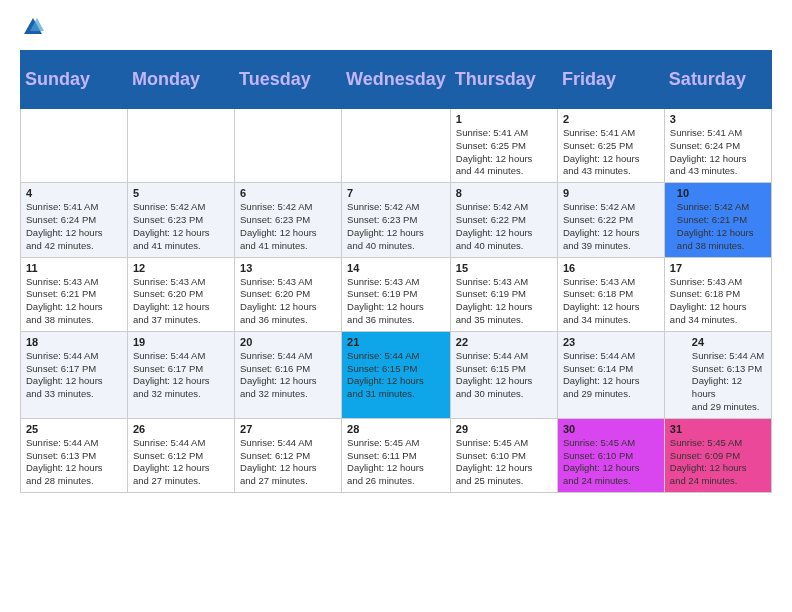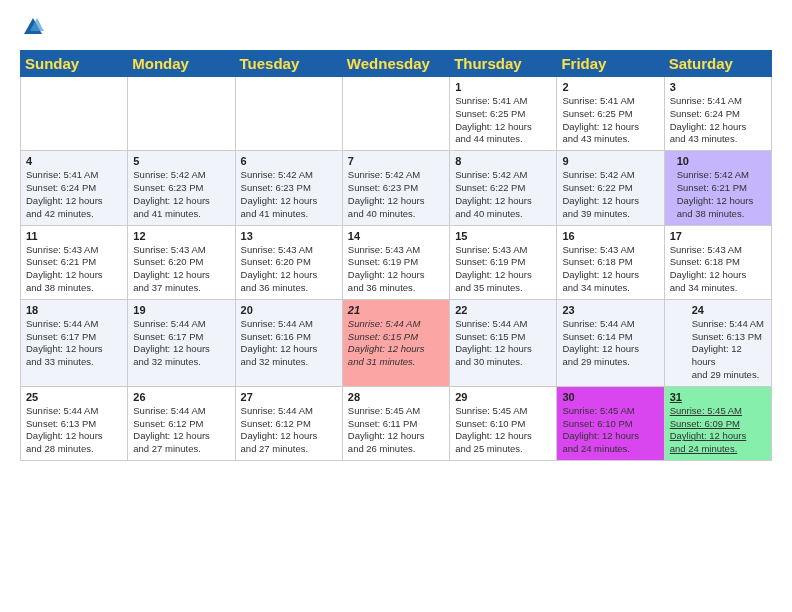--- a/index.html
+++ b/index.html
@@ -58,24 +58,24 @@
       color: #444;
       margin-top: 2px;
     }
     .calendar {
       width: 100%;
       border-collapse: collapse;
       border: 1px solid #ccc;
     }
     .calendar th {
       background: #1a5fa8;
-      color: #fde047;
-      font-size: 15px;
-      font-weight: bold;
-      padding: 4px 4px;
+      color: #c4b5fd;
+      font-size: 18px;
+      font-weight: bold;
+      padding: 18px 4px;
       text-align: left;
       border: 1px solid #1a5fa8;
     }
     .calendar td {
       vertical-align: top;
       border: 1px solid #ccc;
       padding: 4px 5px;
       width: calc(100% / 7);
       min-height: 80px;
       font-size: 10px;
@@ -201,21 +201,21 @@
 Daylight: 12 hours
 and 40 minutes.</div>
           </td>
           <td style="background: rgb(240, 244, 250);">
             <span class="day-num">9</span>
             <div class="day-info" style="white-space: pre-line;">Sunrise: 5:42 AM
 Sunset: 6:22 PM
 Daylight: 12 hours
 and 39 minutes.</div>
           </td>
-          <td style="background: #c4b5fd; padding-left: 12px;">
+          <td style="background: #3b82f6; padding-left: 12px;">
             <span class="day-num">10</span>
             <div class="day-info" style="white-space: pre-line;">Sunrise: 5:42 AM
 Sunset: 6:21 PM
 Daylight: 12 hours
 and 38 minutes.</div>
           </td>
         </tr>
         <tr>
           <td style="background: rgb(255, 255, 255);">
             <span class="day-num">11</span>
@@ -282,21 +282,21 @@
 Daylight: 12 hours
 and 32 minutes.</div>
           </td>
           <td style="background: rgb(240, 244, 250);">
             <span class="day-num">20</span>
             <div class="day-info" style="white-space: pre-line;">Sunrise: 5:44 AM
 Sunset: 6:16 PM
 Daylight: 12 hours
 and 32 minutes.</div>
           </td>
-          <td style="background: #fca5a5; font-style: italic;">
+          <td style="background: #0ea5e9;">
             <span class="day-num">21</span>
             <div class="day-info" style="white-space: pre-line;">Sunrise: 5:44 AM
 Sunset: 6:15 PM
 Daylight: 12 hours
 and 31 minutes.</div>
           </td>
           <td style="background: rgb(240, 244, 250);">
             <span class="day-num">22</span>
             <div class="day-info" style="white-space: pre-line;">Sunrise: 5:44 AM
 Sunset: 6:15 PM
@@ -354,21 +354,21 @@
 Daylight: 12 hours
 and 25 minutes.</div>
           </td>
           <td style="background: #d946ef; margin-top: 16px;">
             <span class="day-num">30</span>
             <div class="day-info" style="white-space: pre-line;">Sunrise: 5:45 AM
 Sunset: 6:10 PM
 Daylight: 12 hours
 and 24 minutes.</div>
           </td>
-          <td style="background: #86efac; text-decoration: underline;">
+          <td style="background: #ec4899;">
             <span class="day-num">31</span>
             <div class="day-info" style="white-space: pre-line;">Sunrise: 5:45 AM
 Sunset: 6:09 PM
 Daylight: 12 hours
 and 24 minutes.</div>
           </td>
         </tr>
       </tbody>
   </table>
 </div>

